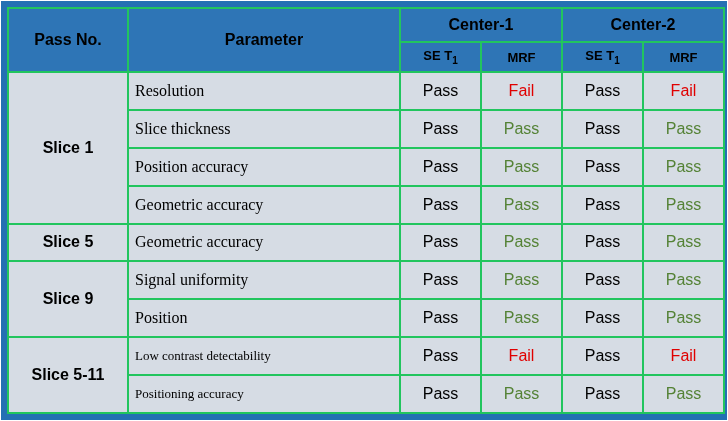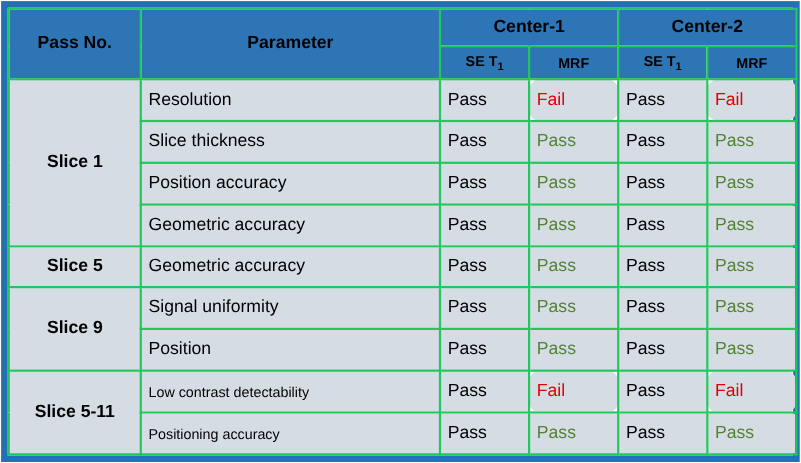--- a/index.html
+++ b/index.html
@@ -49,28 +49,30 @@
     color:#000000;
     font-size:16px;
     vertical-align:middle;
   }
   td.slice-cell{
     font-weight:bold;
     text-align:center;
   }
   td.param-cell{
     text-align:left;
+    font-family:Liberation Serif, serif;
   }
   td.val-cell{
+    text-align:center;
     margin-top:32px;
   }
   tr.large td.param-cell{font-size:13px;}
   td.black{color:#000000;}
   td.green{color:var(--pass-green);}
-  td.red{color:var(--fail-red);border-radius:10px;}
+  td.red{color:var(--fail-red);}
 </style>
 </head>
 <body>
 
 <div class="frame">
   <div class="table-wrap">
     <table>
       <colgroup>
         <col style="width:120px">
         <col style="width:272px">

